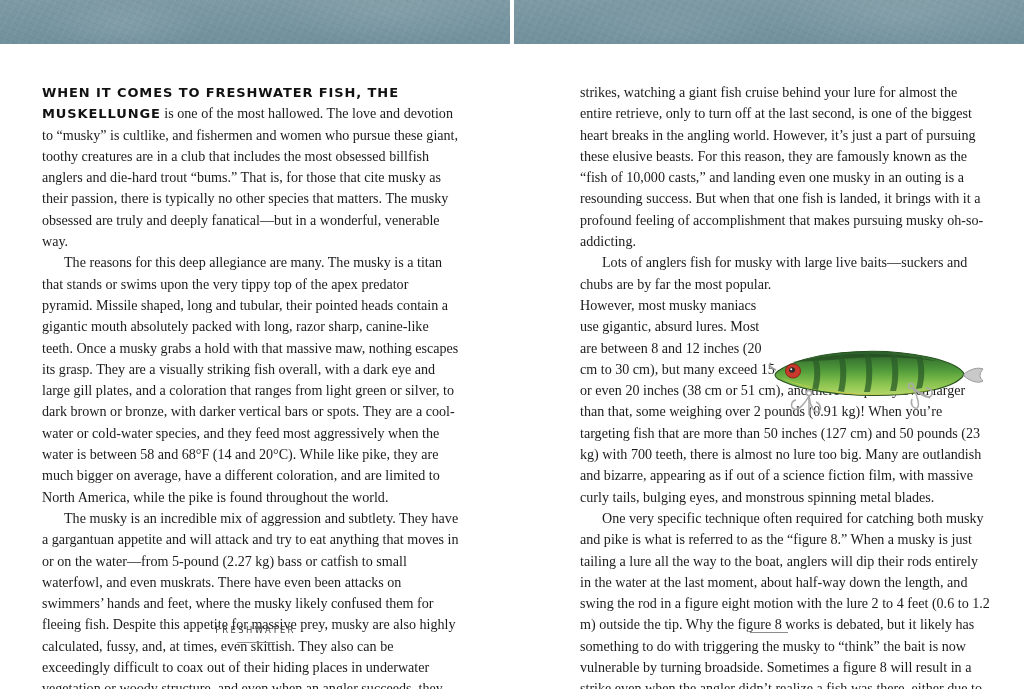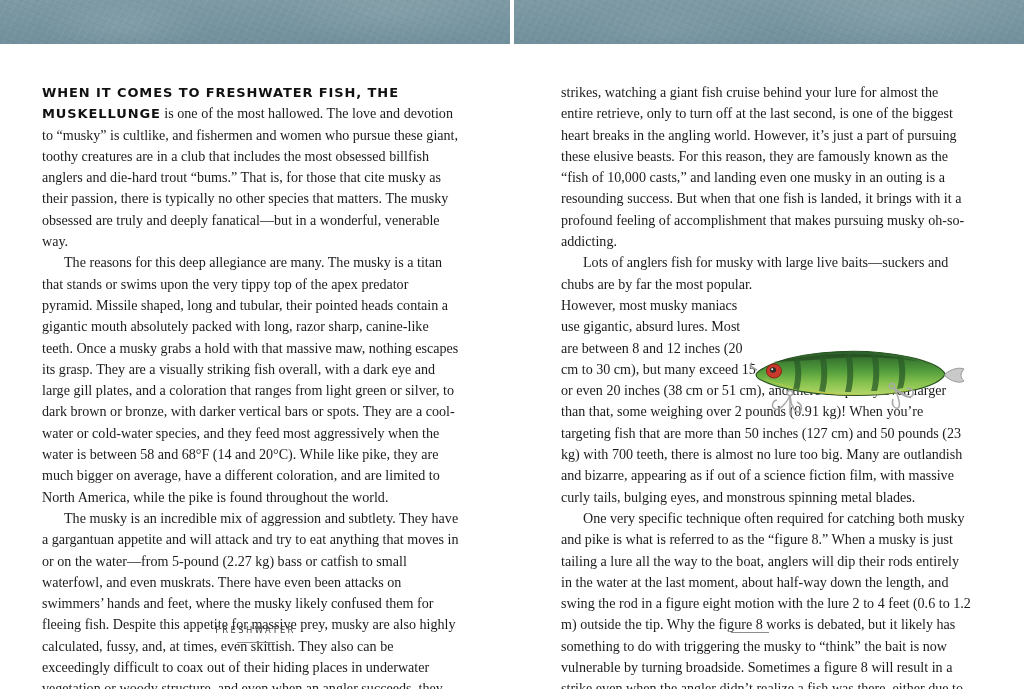--- a/index.html
+++ b/index.html
@@ -60,21 +60,21 @@
     background: #ffffff;
   }
 
   .sheet {
     position: absolute;
     top: 44px;
     height: 645px;
     background: #ffffff;
   }
   .sheet.left { left: 0; width: 511px; }
-  .sheet.right { left: 494px; width: 511px; }
+  .sheet.right { left: 513px; width: 511px; }
 
   .col {
     position: absolute;
     top: 0;
     bottom: 0;
   }
   .col.left { left: 42px; width: 418px; }
   .col.right { left: 67px; width: 410px; }
 
   .body-text {

